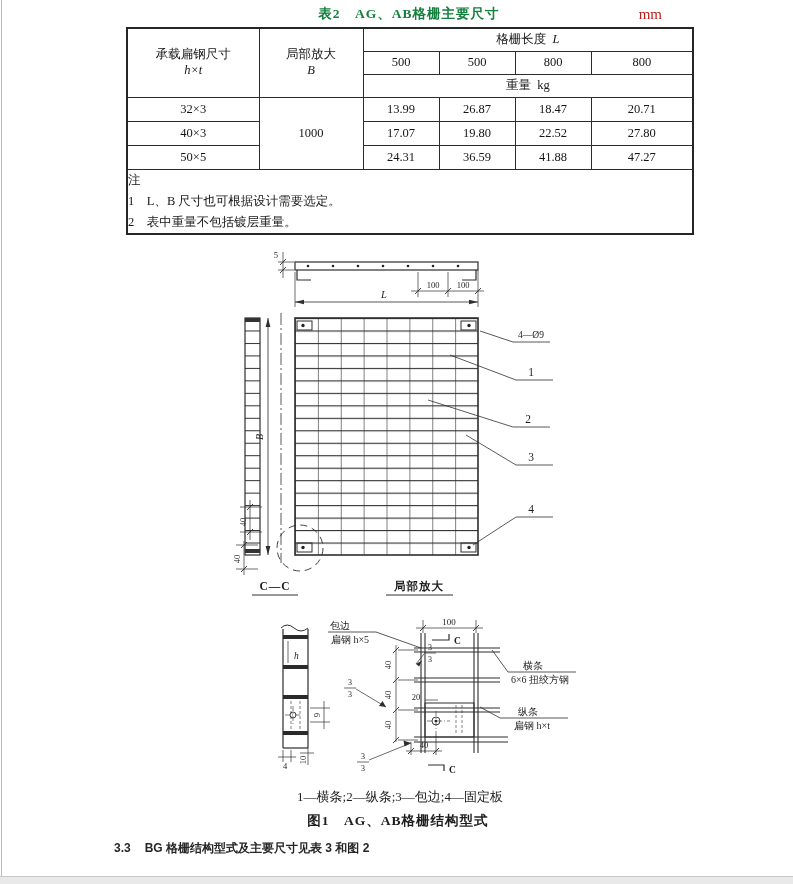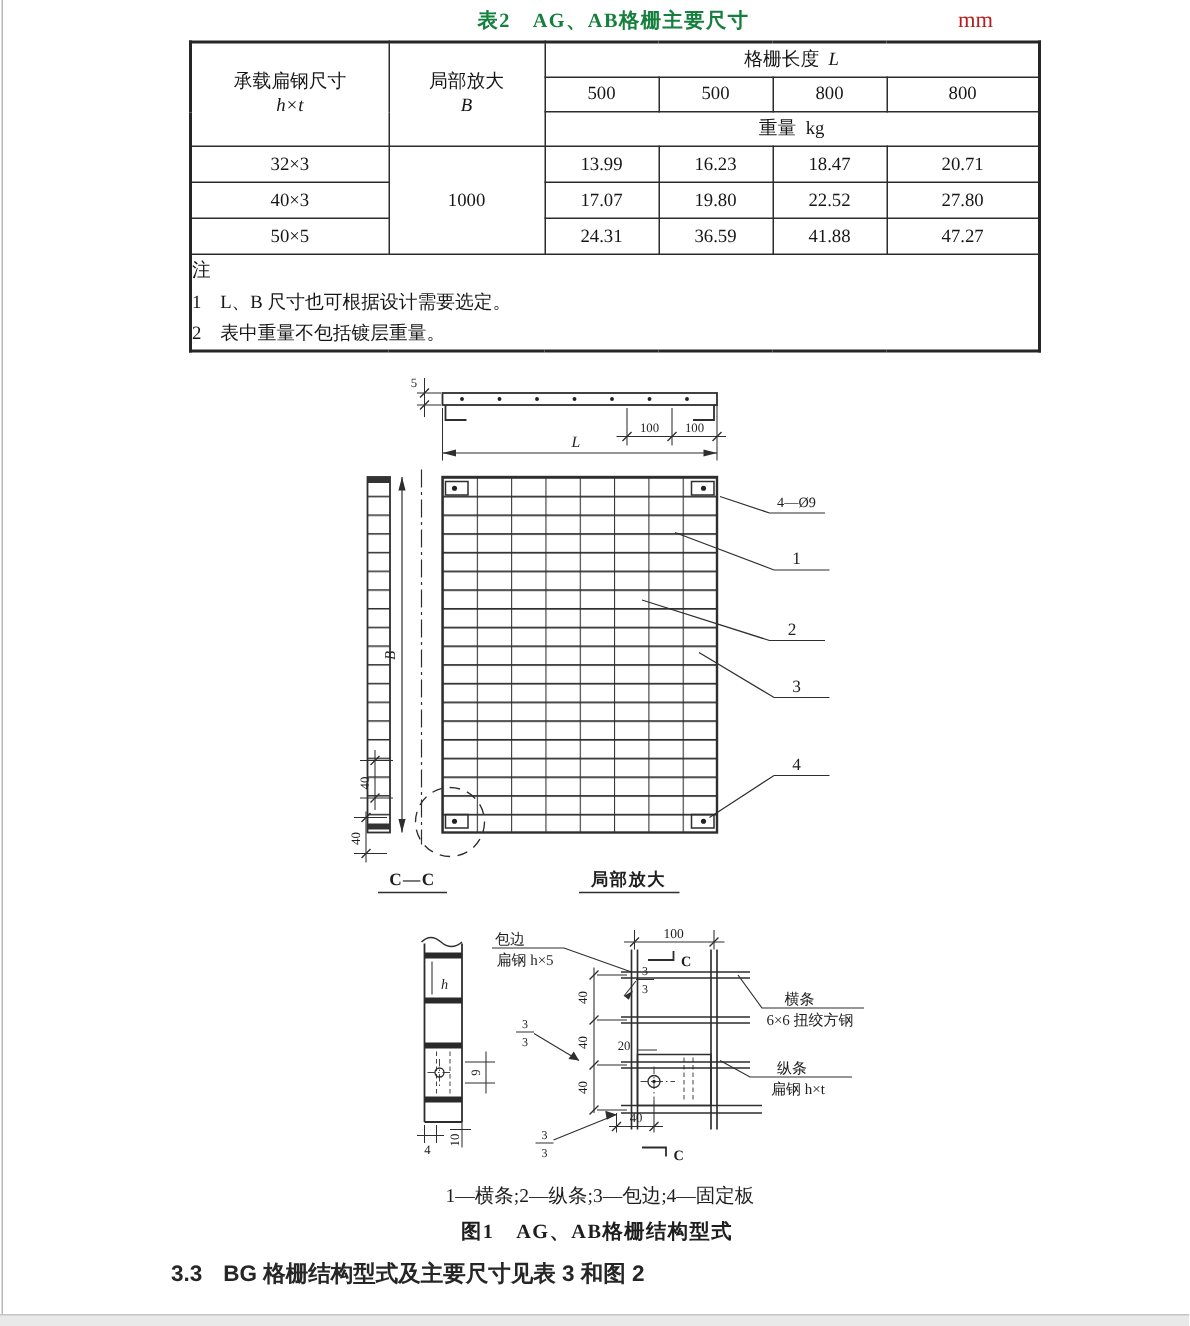--- a/index.html
+++ b/index.html
@@ -23,21 +23,21 @@
   .sym{font-style:italic;font-family:"Liberation Serif",serif;}
   td.notes-cell{border:none;text-align:left;vertical-align:top;padding:6px 6px 8px 18px;height:60px;font-size:12.5px;}
   .note-line{line-height:21px;}
 
   .figure-wrap{position:absolute;left:228px;top:245px;width:480px;height:592px;}
   svg text{fill:#1e1e1e;font-family:"Liberation Serif","DejaVu Serif",serif;}
   .dwg{stroke:#2e2e2e;fill:none;}
 
   .body-paragraph{
     position:absolute;left:114px;top:840px;font-family:"Liberation Sans","DejaVu Sans",sans-serif;
-    font-weight:bold;font-size:15px;color:#262626;
+    font-weight:bold;font-size:12px;color:#262626;
   }
   .body-paragraph .sec-no{margin-right:14px;}
 </style>
 </head>
 <body>
 
 <div class="page-edge-left"></div>
 <div class="bottom-strip"></div>
 
 <div class="table-title-row">
@@ -78,21 +78,21 @@
     <tr>
       <td colspan="4">
         <span>重量</span>
         &nbsp;<span>kg</span>
       </td>
     </tr>
     <tr>
       <td class="data-cell">32×3</td>
       <td class="data-cell" rowspan="3">1000</td>
       <td class="data-cell">13.99</td>
-      <td class="data-cell">16.23</td>
+      <td class="data-cell">26.87</td>
       <td class="data-cell">18.47</td>
       <td class="data-cell">20.71</td>
     </tr>
     <tr>
       <td class="data-cell">40×3</td>
       <td class="data-cell">17.07</td>
       <td class="data-cell">19.80</td>
       <td class="data-cell">22.52</td>
       <td class="data-cell">27.80</td>
     </tr>

